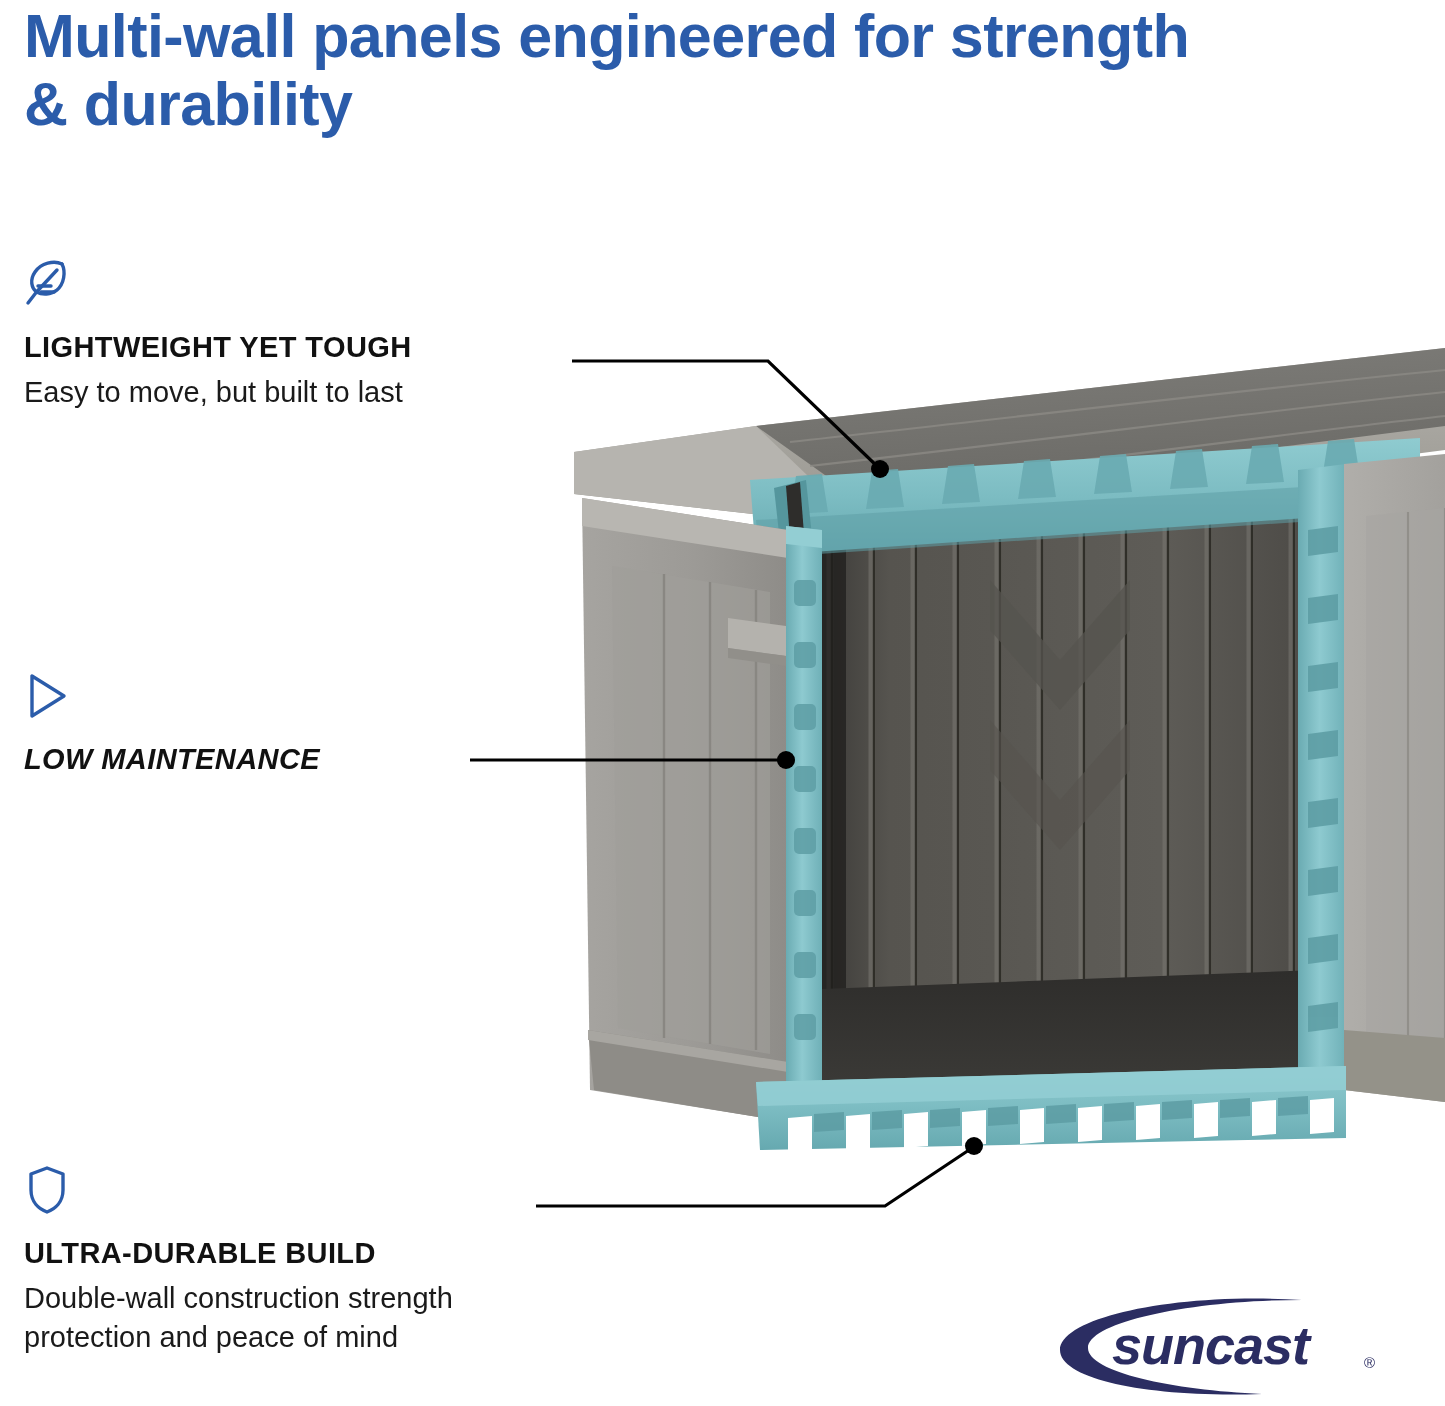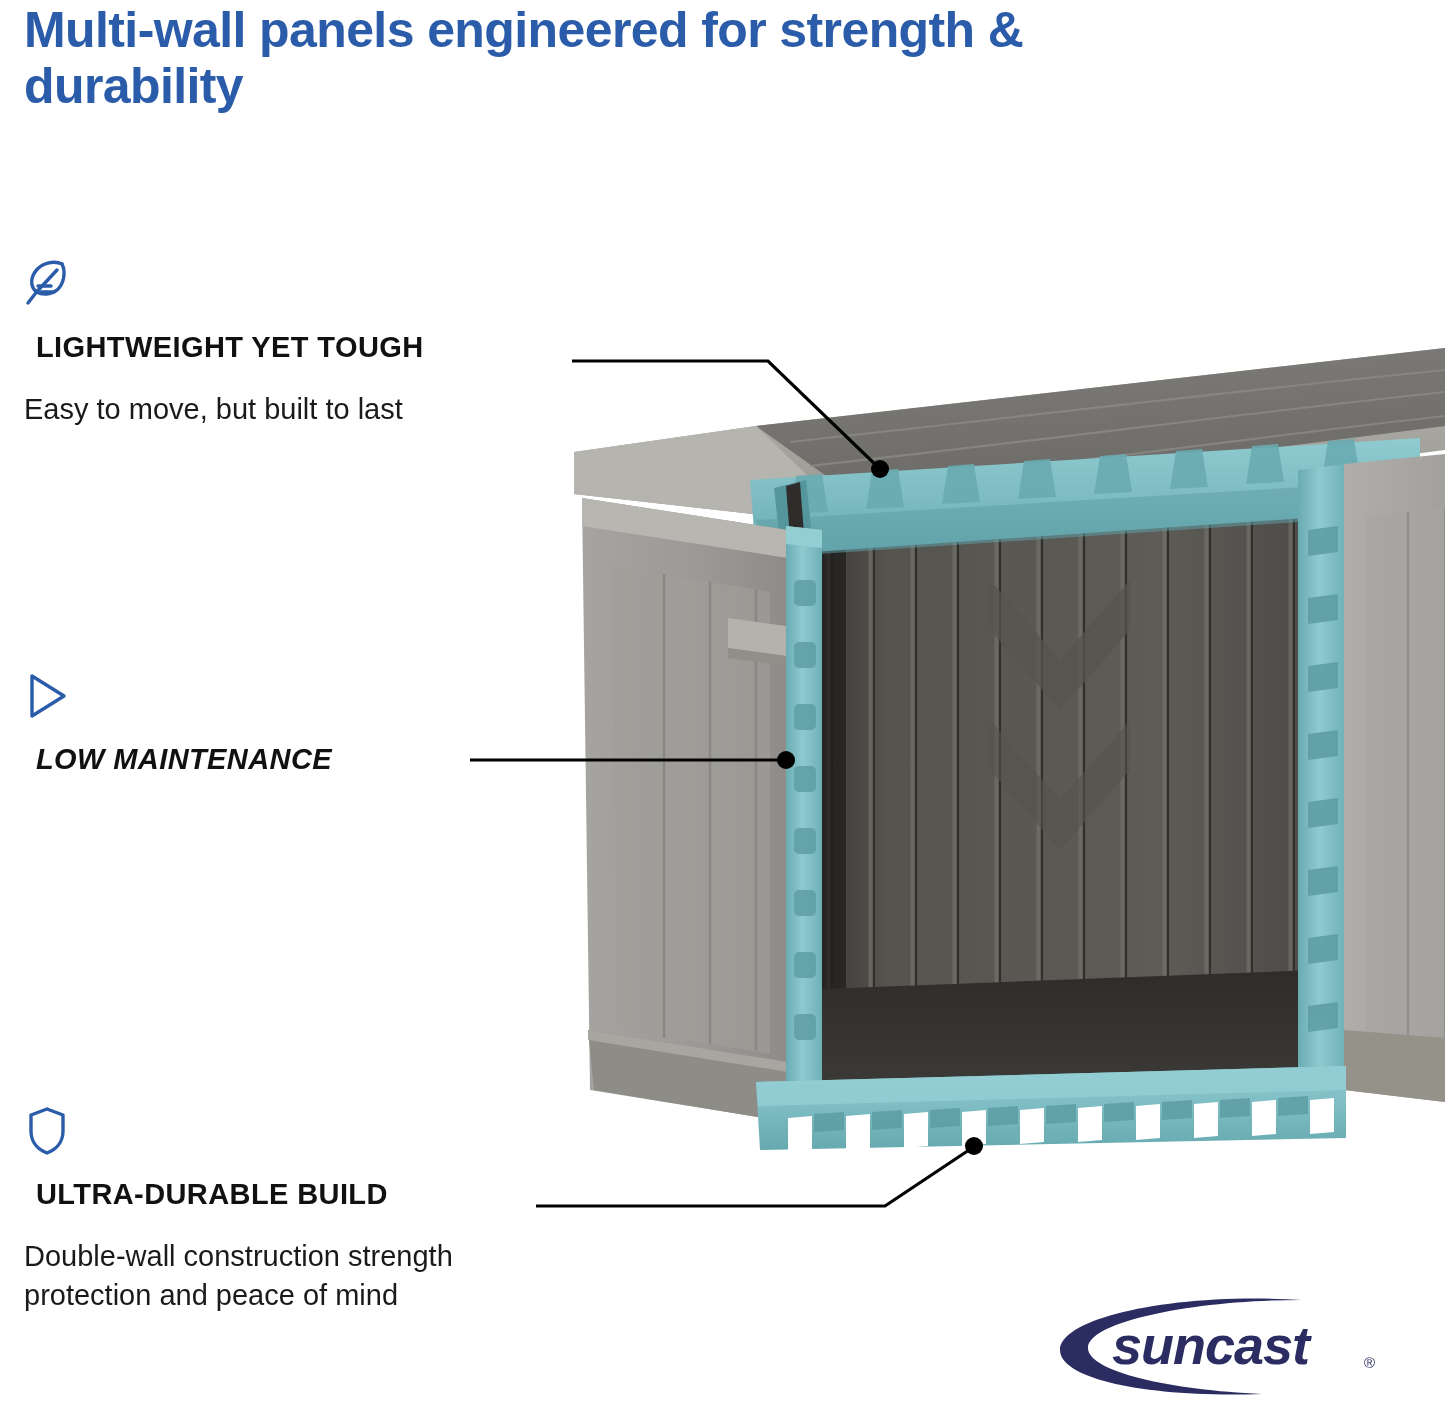--- a/index.html
+++ b/index.html
@@ -10,44 +10,43 @@
     font-family:"Liberation Sans", sans-serif;
     overflow:hidden;
   }
 
   
   #headline {
     position:absolute;
     left:24px; top:2px;
     width:1180px;
     color:#2b5caa;
-    font-size:50px;
+    font-size:61px;
     font-weight:700;
     line-height:1.12;
     letter-spacing:-0.6px;
   }
 
   
   .feature { position:absolute; left:24px; width:560px; }
   #feature-0 { top:258px; }
   #feature-1 { top:670px;font-style:italic; }
-  #feature-2 { top:1105px; }
+  #feature-2 { top:1164px; }
 
   .feat-icon { width:46px; height:52px; display:block; }
   .feat-title {
     margin-top:22px;
     font-size:29px;
     font-weight:700;
     color:#111111;
     letter-spacing:0.4px;
     line-height:1.05;
-    margin-left:12px;
   }
   .feat-desc {
-    margin-top:28px;
+    margin-top:11px;
     font-size:29px;
     font-weight:400;
     color:#1a1a1a;
     line-height:1.32;
     white-space:pre-line;
   }
 
   
   #callouts {
     position:absolute; left:0; top:0;

